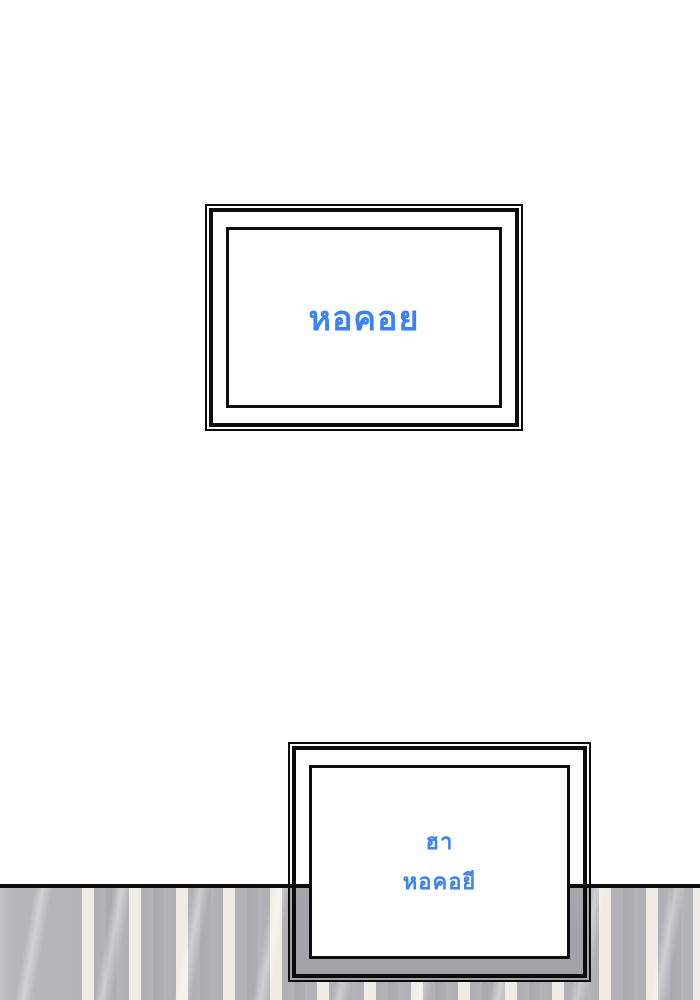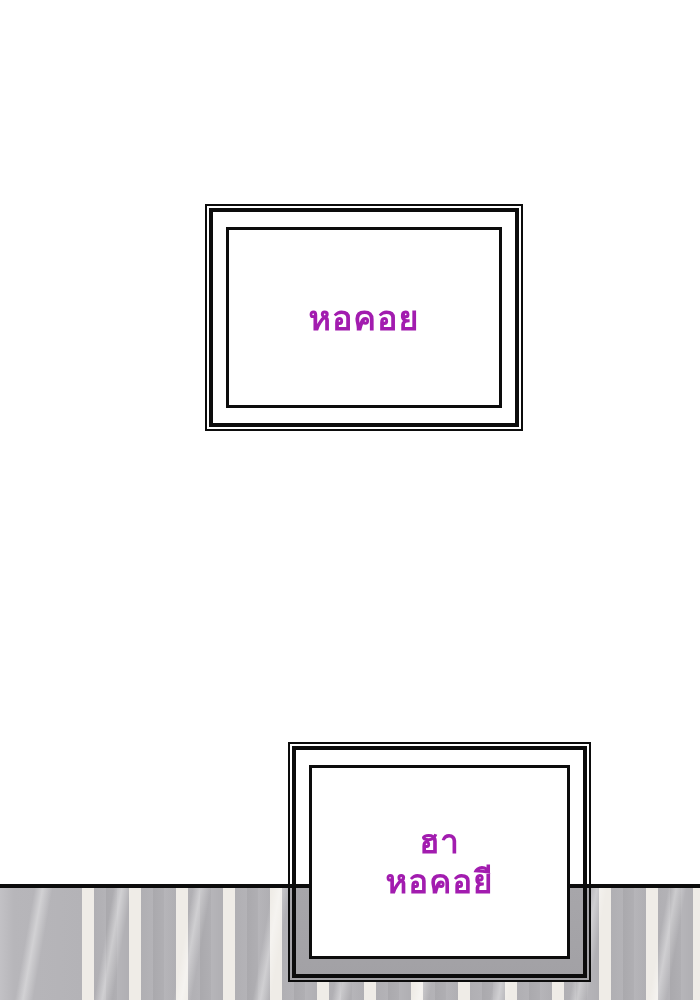--- a/index.html
+++ b/index.html
@@ -89,21 +89,21 @@
     box-sizing: border-box;
     border: 3px solid #0c0c0c;
     background: #ffffff;
     display: flex;
     flex-direction: column;
     align-items: center;
     justify-content: center;
     text-align: center;
   }
   .sign-text {
-    color: #a21caf;
+    color: #3b82f6;
     font-weight: bold;
     font-size: 34px;
     line-height: 40px;
     letter-spacing: 1px;
     white-space: nowrap;
   }
 
   .sign-tower {
     left: 205px;
     top: 204px;
@@ -126,21 +126,21 @@
       #ffffff 0px, #ffffff 140px,
       #0c0c0c 140px, #0c0c0c 144px,
       #a7a6aa 144px, #a2a1a5 100%
     );
   }
   .sign-name .sign-panel {
     width: 261px;
     height: 194px;
   }
   .sign-name .sign-text {
-    font-size: 33px;
+    font-size: 22px;
   }
 </style>
 </head>
 <body>
 
 <div class="scene">
 
   <div class="wall">
     <div class="wall-left-panel"></div>
     <div class="wall-sheen"></div>

